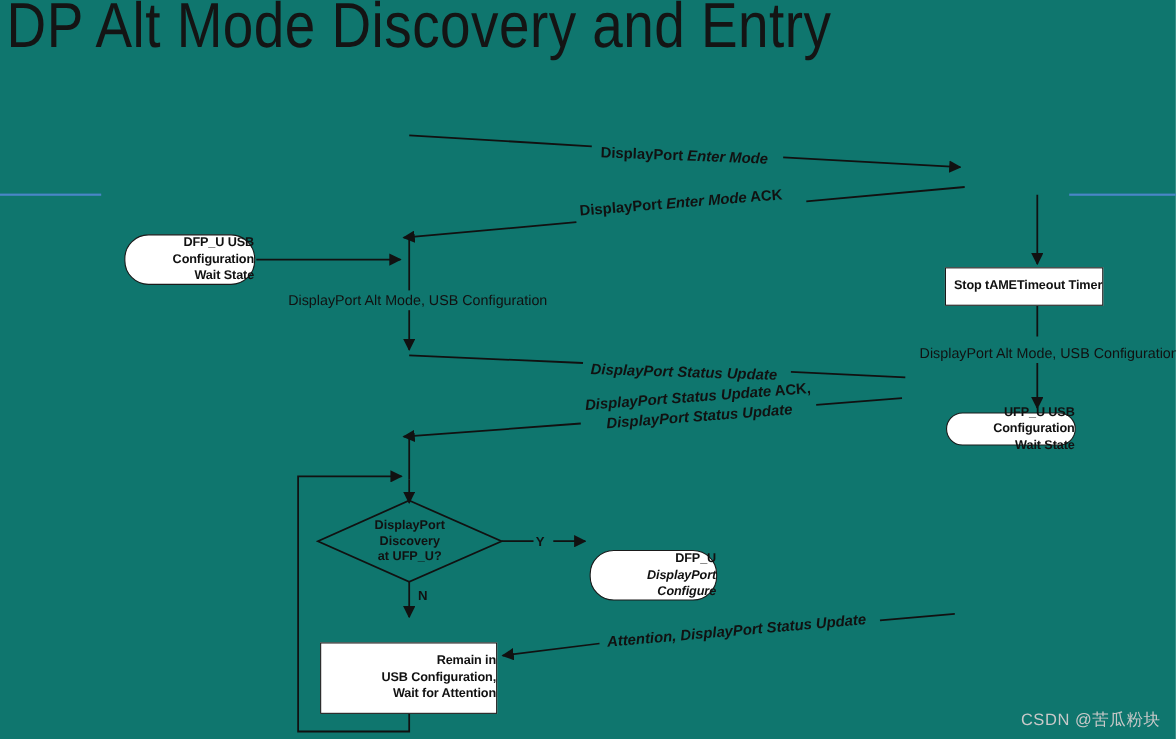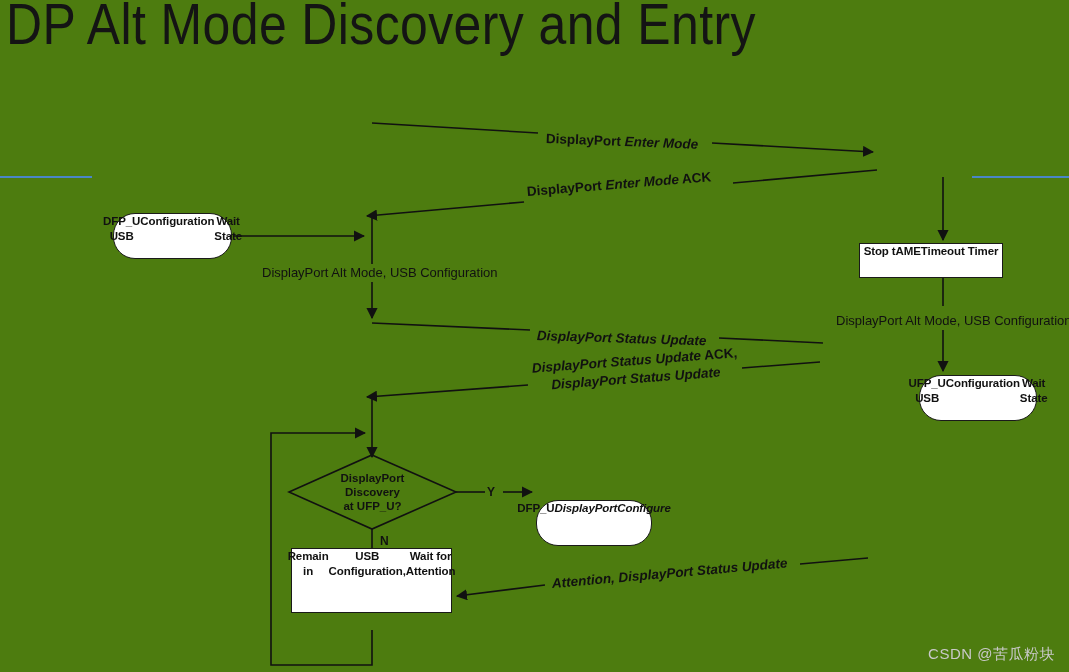--- a/index.html
+++ b/index.html
@@ -7,21 +7,21 @@
     padding: 0;
     background: #ffffff;
   }
   body {
     font-family: "Liberation Sans", sans-serif;
   }
   #slide {
     position: relative;
     width: 1069px;
     height: 672px;
-    background: #4d7c0f;
+    background: #0f766e;
     overflow: hidden;
   }
   #page-title {
     position: absolute;
     left: 6px;
     top: -10px;
     font-family: "Liberation Sans", sans-serif;
     font-size: 58px;
     font-weight: 300;
     letter-spacing: 0.5px;
@@ -46,22 +46,22 @@
     height: 672px;
     overflow: visible;
   }
 
   .node {
     position: absolute;
     box-sizing: border-box;
     border: 1.6px solid #1a1a1a;
     background: #ffffff;
     display: flex;
-    flex-direction: row;
-    align-items: flex-start;
+    flex-direction: column;
+    align-items: flex-end;
     justify-content: center;
     text-align: center;
     color: #111111;
     font-size: 11.5px;
     line-height: 15px;
     font-weight: 600;
     letter-spacing: -0.1px;
   }
   .node.round { border-radius: 22px; }
   .node .ital { font-style: italic; font-weight: 700; }
@@ -177,41 +177,41 @@
   <div class="node round" style="left:113px; top:213px; width:119px; height:46px;">
     <span>DFP_U USB</span>
     <span>Configuration</span>
     <span>Wait State</span>
   </div>
 
   <div class="node" style="left:859px; top:243px; width:144px; height:35px;">
     <span>Stop tAMETimeout Timer</span>
   </div>
 
-  <div class="node round" style="left:919px; top:375px; width:118px; height:46px;">
+  <div class="node round" style="left:860px; top:375px; width:118px; height:30px;">
     <span>UFP_U USB</span>
     <span>Configuration</span>
     <span>Wait State</span>
   </div>
 
   <div class="diamond-wrap" style="left:289px; top:455px; width:167px; height:74px;">
     <div class="diamond-label">
       <div>DisplayPort</div>
       <div>Discovery</div>
       <div>at UFP_U?</div>
     </div>
   </div>
 
   <div class="node round" style="left:536px; top:470px; width:116px; height:46px;margin-top:30px;">
     <span>DFP_U</span>
     <span class="ital">DisplayPort</span>
     <span class="ital">Configure</span>
   </div>
 
-  <div class="node" style="left:291px; top:548px; width:161px; height:65px;">
+  <div class="node" style="left:291px; top:584px; width:161px; height:65px;">
     <span>Remain in</span>
     <span>USB Configuration,</span>
     <span>Wait for Attention</span>
   </div>
 
   <div class="msg" style="left:546px; top:130px; transform: rotate(2.2deg); transform-origin: left center;">
     <span class="plain">DisplayPort </span><span class="bi">Enter Mode</span>
   </div>
 
   <div class="msg" style="left:527px; top:183px; transform: rotate(-4.6deg); transform-origin: left center;">

